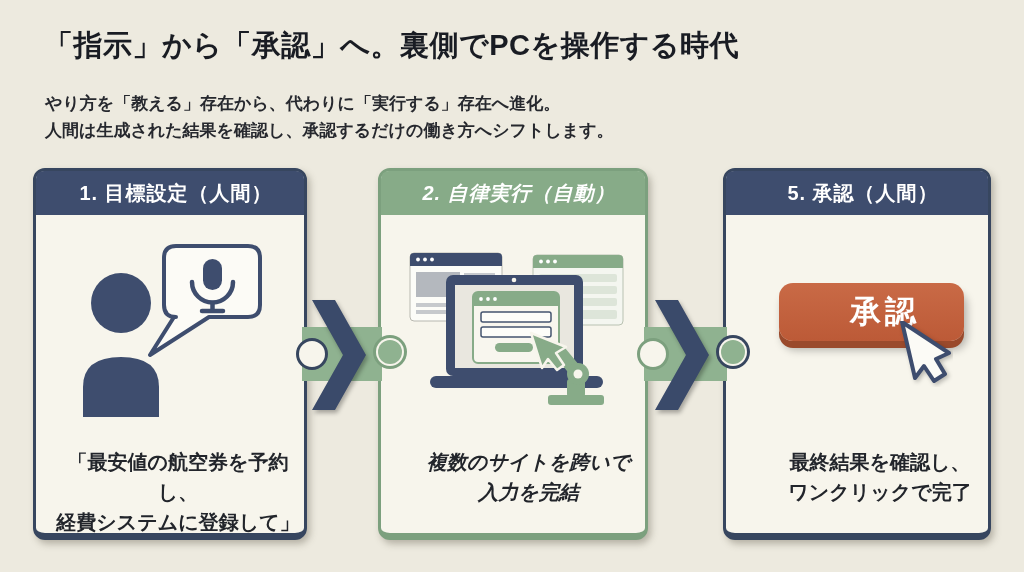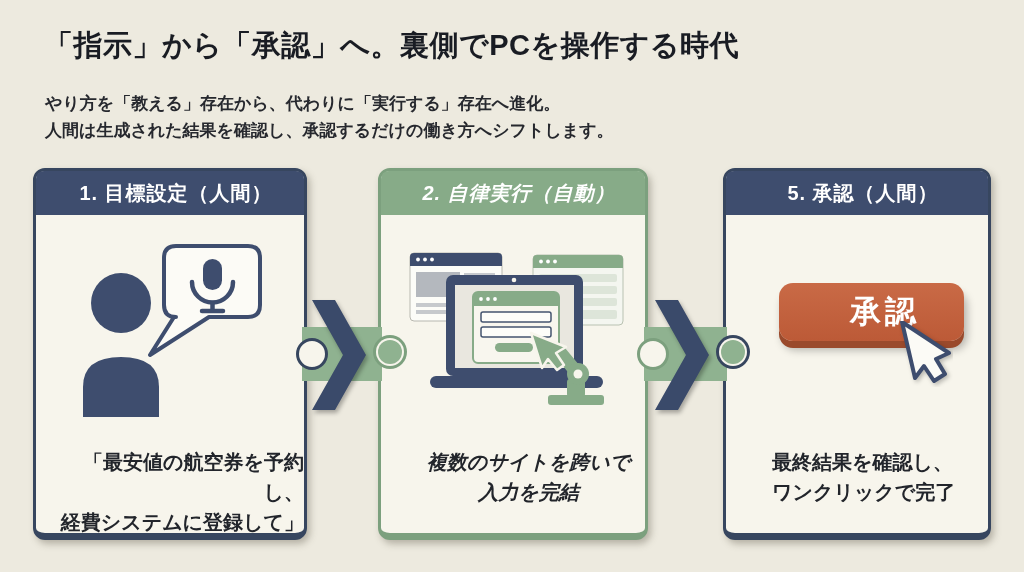--- a/index.html
+++ b/index.html
@@ -36,23 +36,23 @@
     border-radius:8px 8px 0 0;
     background:#3E4D6E; color:#FFFFFF;
     font-size:20px; font-weight:800; letter-spacing:1px;
     line-height:44px; text-align:center;padding-left:12px;
   }
   .card.green .card-header{ background:#87AB88; }
   .caption{
     position:absolute; left:0; right:0; top:276px;
     font-size:20px; font-weight:700; line-height:1.5; color:#22252B;
   }
-  .caption.left1{ text-align:right; padding-left:16px; }
+  .caption.left1{ text-align:center; padding-left:16px; }
   .caption.center{ text-align:center;padding-left:31px; }
-  .caption.left3{ text-align:left; padding-left:46px; }
+  .caption.left3{ text-align:center; padding-left:46px; }
   .illu{ position:absolute; }
   
   .approve-btn{
     position:absolute; left:53px; top:112px; width:158px; height:58px;
     background:linear-gradient(#C96A46,#BC5A37);
     border-radius:14px;
     box-shadow:0 7px 0 #9A4A2C, 3px 9px 8px rgba(0,0,0,.28);
     color:#FFFFFF; font-size:31px; font-weight:800; letter-spacing:4px;
     display:flex; align-items:center; justify-content:center;
     cursor:pointer;

